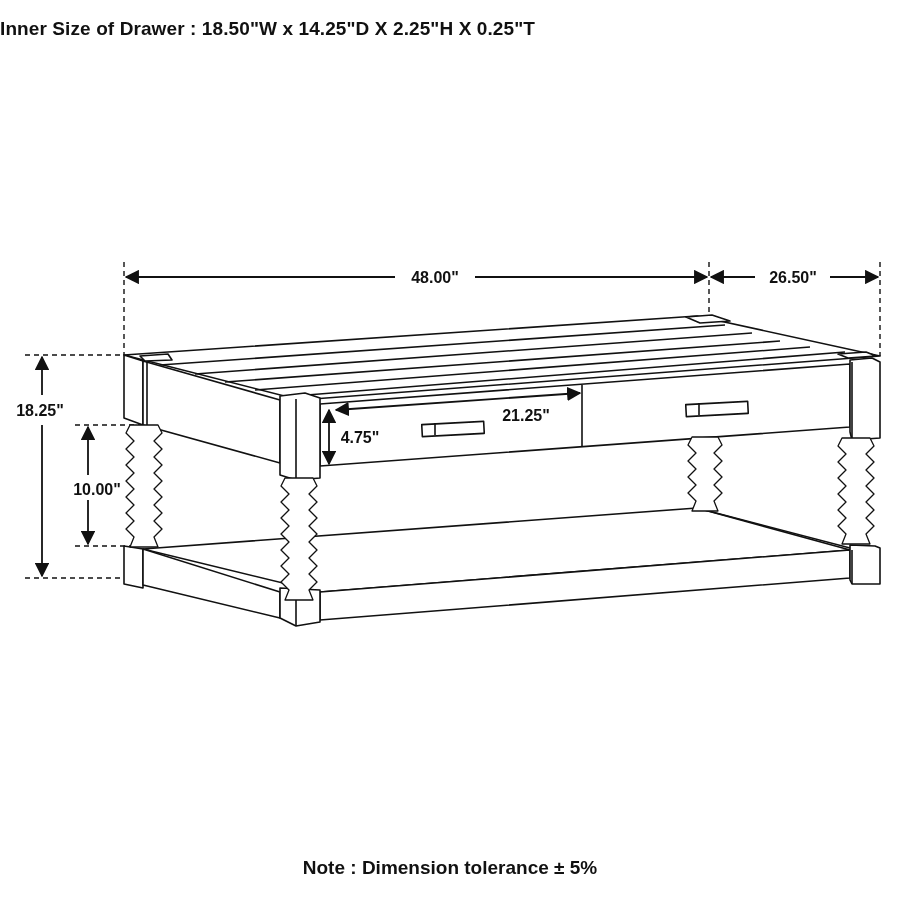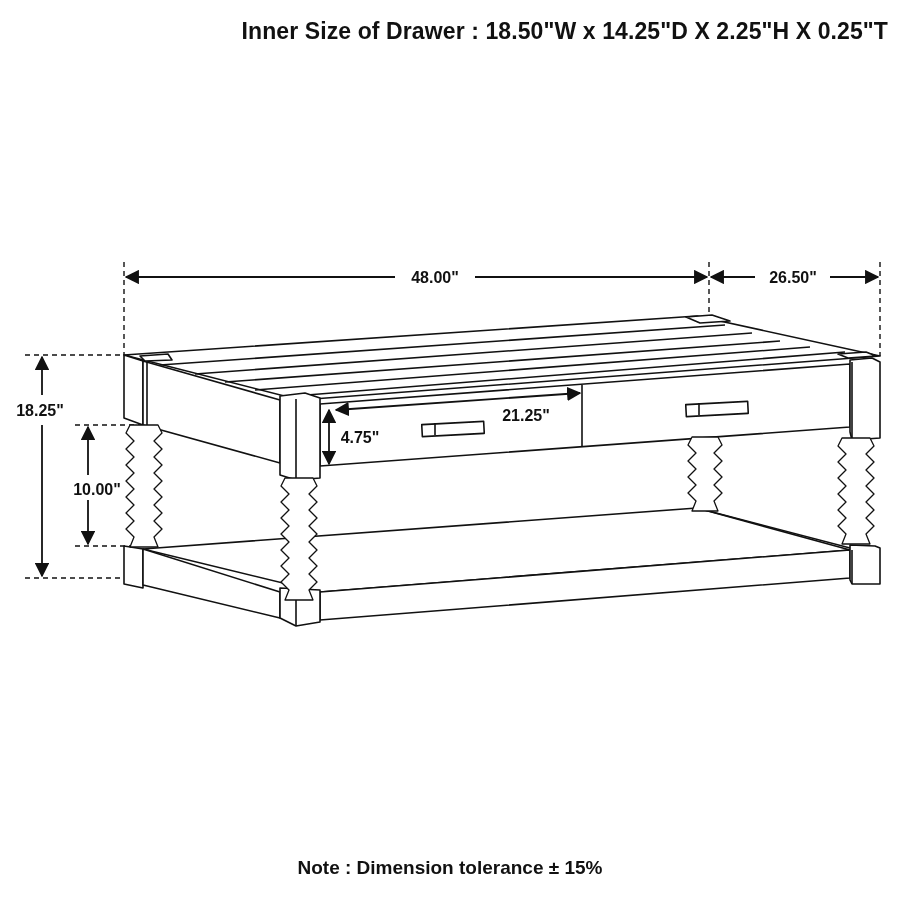--- a/index.html
+++ b/index.html
@@ -1,19 +1,19 @@
 <!DOCTYPE html>
 <html><head>
 <meta charset="utf-8">
 <style>
   html, body { margin: 0; padding: 0; background: #ffffff; }
   body { width: 900px; height: 900px; position: relative; overflow: hidden;
          font-family: "Liberation Sans", sans-serif; color: #111; }
-  .title { position: absolute; left: 0; top: 18px; width: 888px; text-align: right;
-           font-weight: bold; font-size: 23px; letter-spacing: 0.1px; }
+  .title { position: absolute; left: 0; top: 18px; width: 888px; text-align: left;
+           font-weight: bold; font-size: 19px; letter-spacing: 0.1px; }
   .note { position: absolute; left: 0; top: 857px; width: 900px; text-align: center;
           font-weight: bold; font-size: 19px; }
   svg.drawing { position: absolute; left: 0; top: 0; }
   .dim-text { font-family: "Liberation Sans", sans-serif; font-weight: bold; font-size: 16px; fill: #111; }
 </style>
 </head>
 <body>
 
 <div class="title">Inner Size of Drawer : 18.50"W x 14.25"D X 2.25"H X 0.25"T</div>
 
@@ -114,13 +114,13 @@
   </g>
 
   <text class="dim-text" x="435" y="283" text-anchor="middle">48.00"</text>
   <text class="dim-text" x="793" y="283" text-anchor="middle">26.50"</text>
   <text class="dim-text" x="40" y="416" text-anchor="middle">18.25"</text>
   <text class="dim-text" x="97" y="495" text-anchor="middle">10.00"</text>
   <text class="dim-text" x="526" y="421" text-anchor="middle">21.25"</text>
   <text class="dim-text" x="360" y="443" text-anchor="middle">4.75"</text>
 </svg>
 
-<div class="note">Note : Dimension tolerance ± 15%</div>
+<div class="note">Note : Dimension tolerance ± 5%</div>
 
 </body></html>

